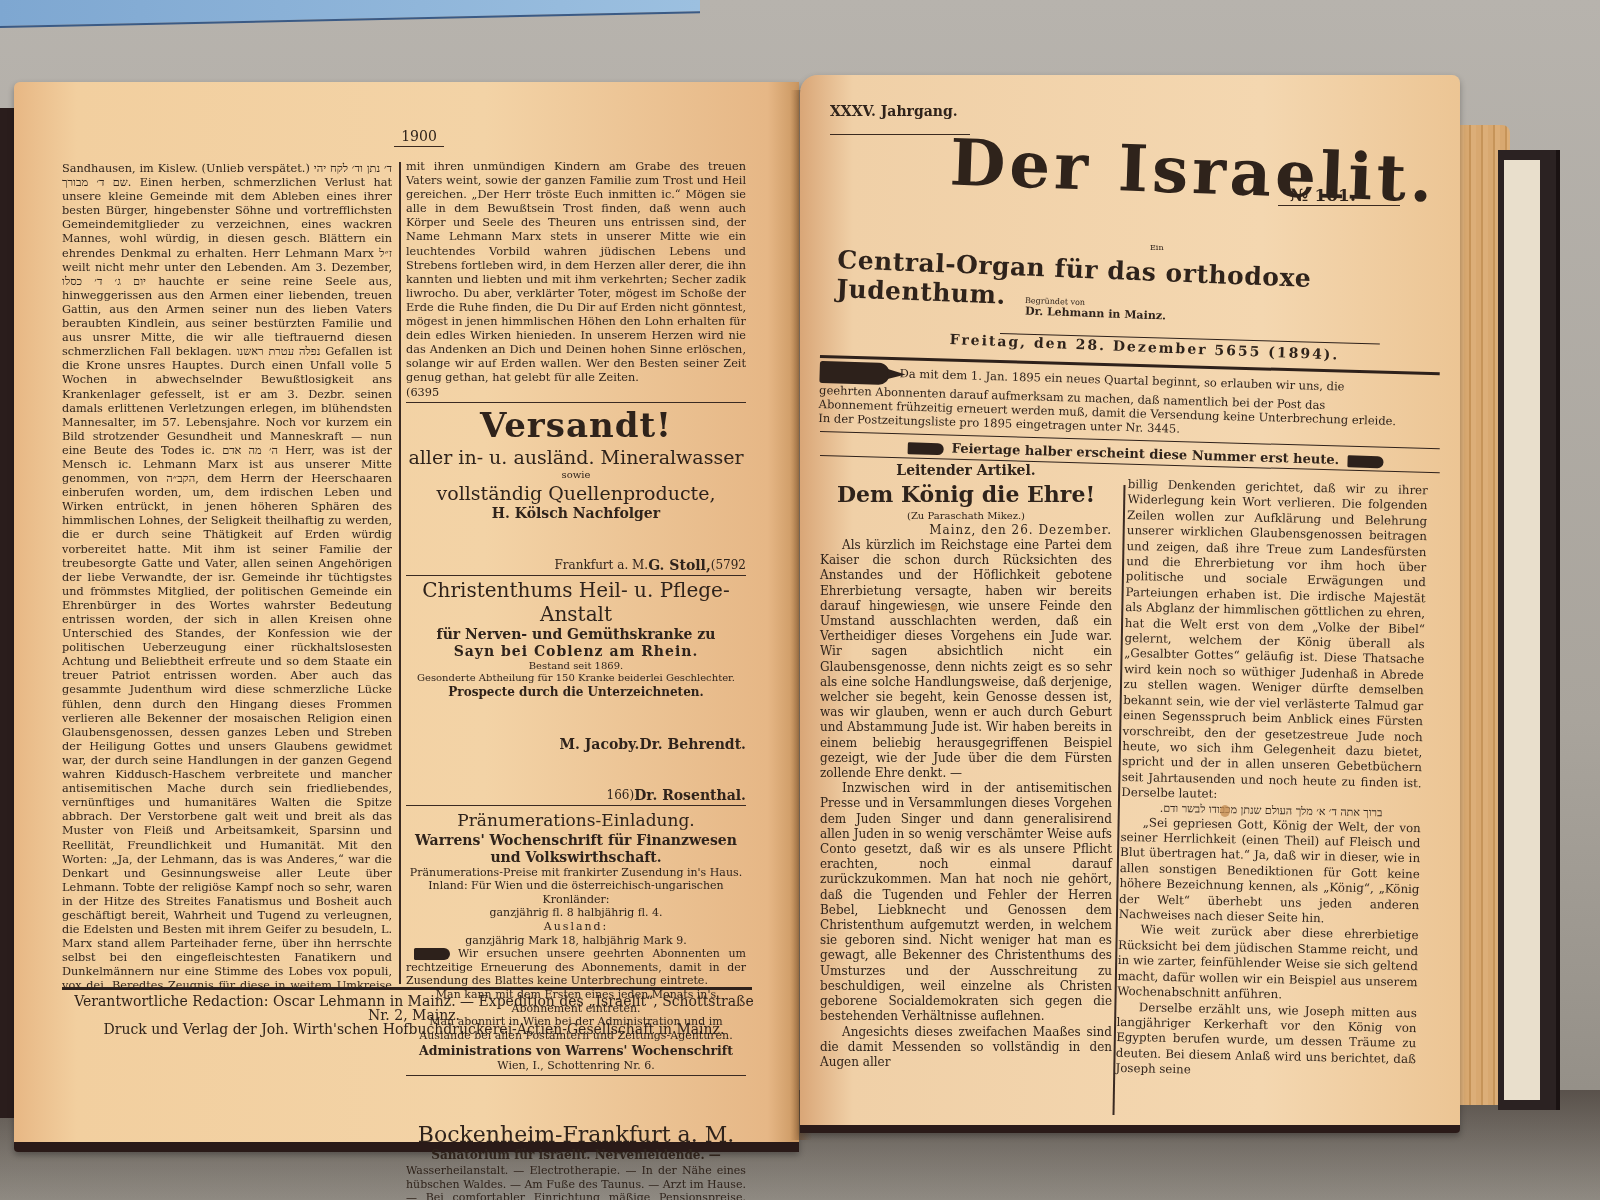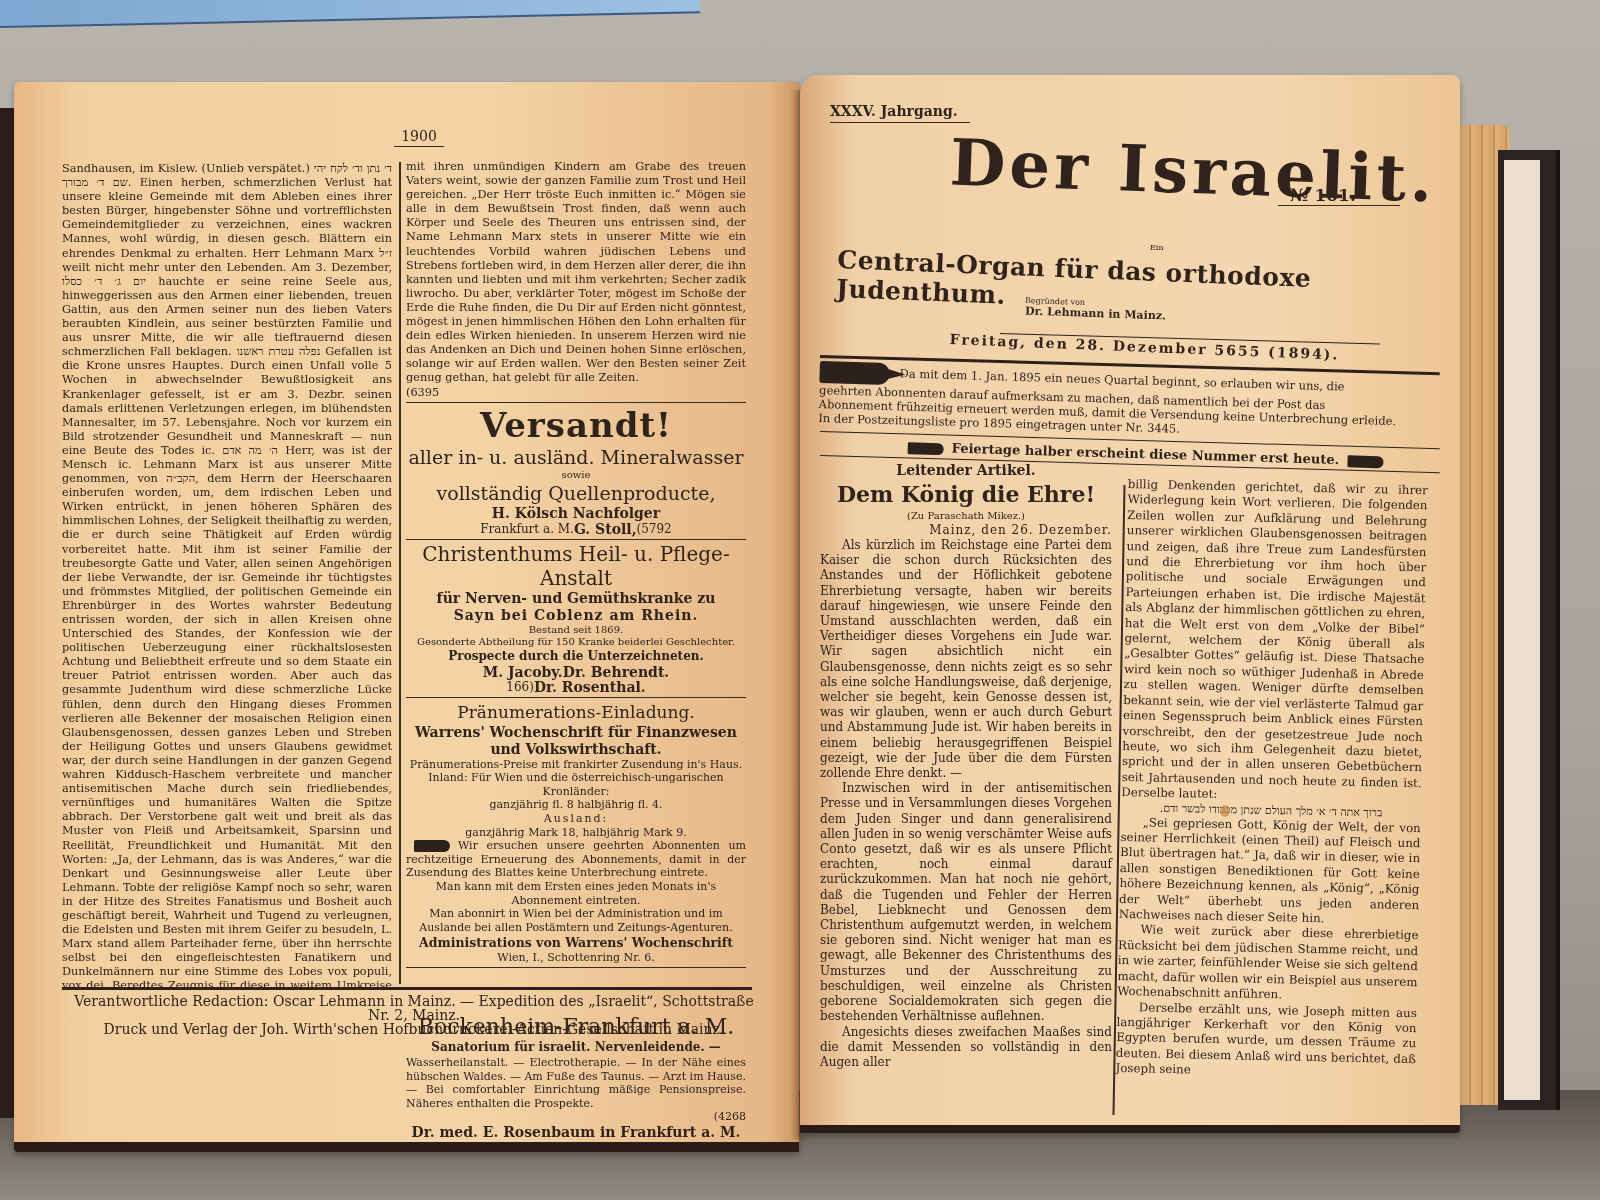--- a/index.html
+++ b/index.html
@@ -19,26 +19,26 @@
   .col{position:absolute;font-size:11.3px;line-height:14.1px;text-align:justify;}
   .col p{margin:0;}
   .lc1{left:48px;top:80px;width:330px;}
   .lc2{left:392px;top:78px;width:340px;}
   .vrule{position:absolute;background:#3a2a22;width:1.5px;}
   .ad{border-bottom:1.5px solid #3a2a22;padding:2px 0;text-align:center;}
   .ad .big{font-family:"DejaVu Serif",serif;font-weight:bold;font-size:34px;line-height:40px;letter-spacing:1px;}
   .ad .h2{font-size:19px;line-height:24px;font-weight:normal;}
   .ad .h3{font-size:14px;line-height:17px;font-weight:bold;}
   .ad .sm{font-size:10px;line-height:12px;}
-  .ad .row{display:flex;justify-content:center;font-size:12px;line-height:15px;}
+  .ad .row{display:flex;justify-content:flex-end;font-size:12px;line-height:15px;margin-top:36px;}
   .ad .row b{font-size:14px;}
   .ad .body{font-size:11px;line-height:13.6px;}
   .footer-rule{position:absolute;left:48px;top:905px;width:690px;border-top:3px solid #2e211b;}
   .footer{position:absolute;left:60px;top:912px;width:680px;text-align:center;font-size:14px;line-height:14px;}
-  .mast-vol{position:absolute;left:30px;top:28px;font-size:14px;font-weight:bold;border-bottom:1px solid #3a2a20;width:140px;padding-bottom:3px;}
+  .mast-vol{position:absolute;left:30px;top:28px;font-size:14px;font-weight:bold;border-bottom:1px solid #3a2a20;width:140px;padding-bottom:15px;}
   .mast-title{position:absolute;left:150px;top:58px;font-family:"DejaVu Serif",serif;font-weight:bold;font-size:64px;letter-spacing:4px;transform:rotate(2deg);}
   .mast-num{position:absolute;left:478px;top:110px;font-size:17px;font-weight:bold;border-bottom:1px solid #3a2a20;width:110px;text-align:left;padding-left:12px;}
   .mast-sub{position:absolute;left:38px;top:170px;font-size:25px;font-weight:bold;transform:rotate(2.3deg);transform-origin:0 0;letter-spacing:.5px;}
   .mast-ein{position:absolute;left:350px;top:168px;font-size:8px;}
   .mast-found{position:absolute;left:225px;top:222px;font-size:8px;transform:rotate(2deg);}
   .mast-dr{position:absolute;left:225px;top:232px;font-size:11px;font-weight:bold;transform:rotate(2deg);}
   .mast-date{position:absolute;left:150px;top:256px;font-size:14px;font-weight:bold;letter-spacing:2px;transform:rotate(2.3deg);transform-origin:0 0;}
   .rule-thick{position:absolute;left:20px;height:0;border-top:3px solid #2e211b;transform:rotate(1.6deg);transform-origin:0 0;}
   .rule-thin{position:absolute;left:20px;height:0;border-top:1px solid #2e211b;transform:rotate(1.6deg);transform-origin:0 0;}
   .notice{position:absolute;left:20px;top:286px;width:580px;font-size:11.5px;line-height:14px;transform:rotate(1.7deg);transform-origin:0 0;}

